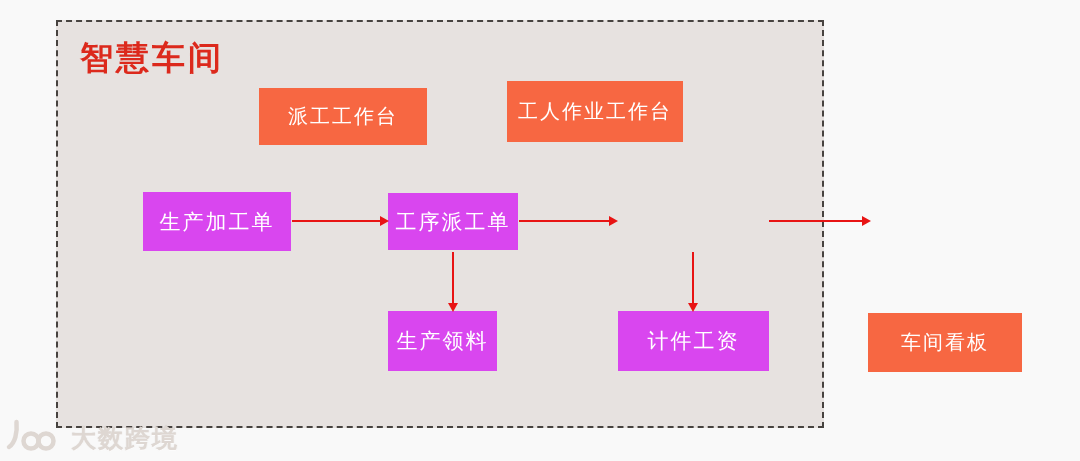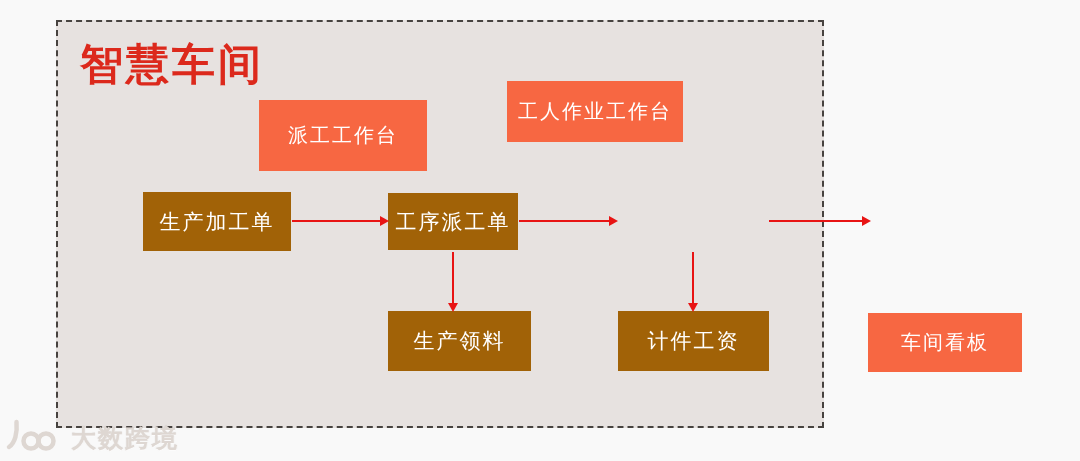--- a/index.html
+++ b/index.html
@@ -15,46 +15,46 @@
     position:absolute;
     left:56px; top:20px;
     width:764px; height:404px;
     background:#e7e2e0;
     border:2px dashed #474340;
     box-sizing:content-box;
   }
   .title {
     position:absolute;
     left:80px; top:36px;
-    font-size:43px;
+    font-size:33px;
     font-weight:bold;
     color:#dc291c;
     letter-spacing:3px;
     white-space:nowrap;
   }
   .node {
     position:absolute;
     display:flex;
     align-items:center;
     justify-content:center;
     color:#ffffff;
     white-space:nowrap;
     box-sizing:border-box;
   }
-  .node.red    { background:#a16207; font-size:21px; letter-spacing:2px; }
+  .node.red    { background:#d946ef; font-size:21px; letter-spacing:2px; }
   .node.orange { background:#f76742; font-size:20px; letter-spacing:2px; }
 
   
-  .nb-dispatch-workbench { left:259px; top:100px;  width:168px; height:71px; }
+  .nb-dispatch-workbench { left:259px; top:88px;  width:168px; height:57px; }
   .nb-worker-workbench   { left:507px; top:81px;  width:176px; height:61px; }
   .nb-production-order   { left:143px; top:192px; width:148px; height:59px; }
   .nb-process-dispatch   { left:388px; top:193px; width:130px; height:57px; }
   .nb-process-report     { left:617px; top:193px; width:151px; height:57px; }
   .nb-goods-receipt      { left:870px; top:192px; width:151px; height:58px; }
-  .nb-production-picking { left:388px; top:311px; width:143px; height:60px; }
+  .nb-production-picking { left:388px; top:311px; width:109px; height:60px; }
   .nb-piecework-wage     { left:618px; top:311px; width:151px; height:60px; }
   .nb-workshop-kanban    { left:868px; top:313px; width:154px; height:59px; }
 
   
   .arrow-h {
     position:absolute;
     height:2px;
     background:#e81414;
   }
   .arrow-h::after {

